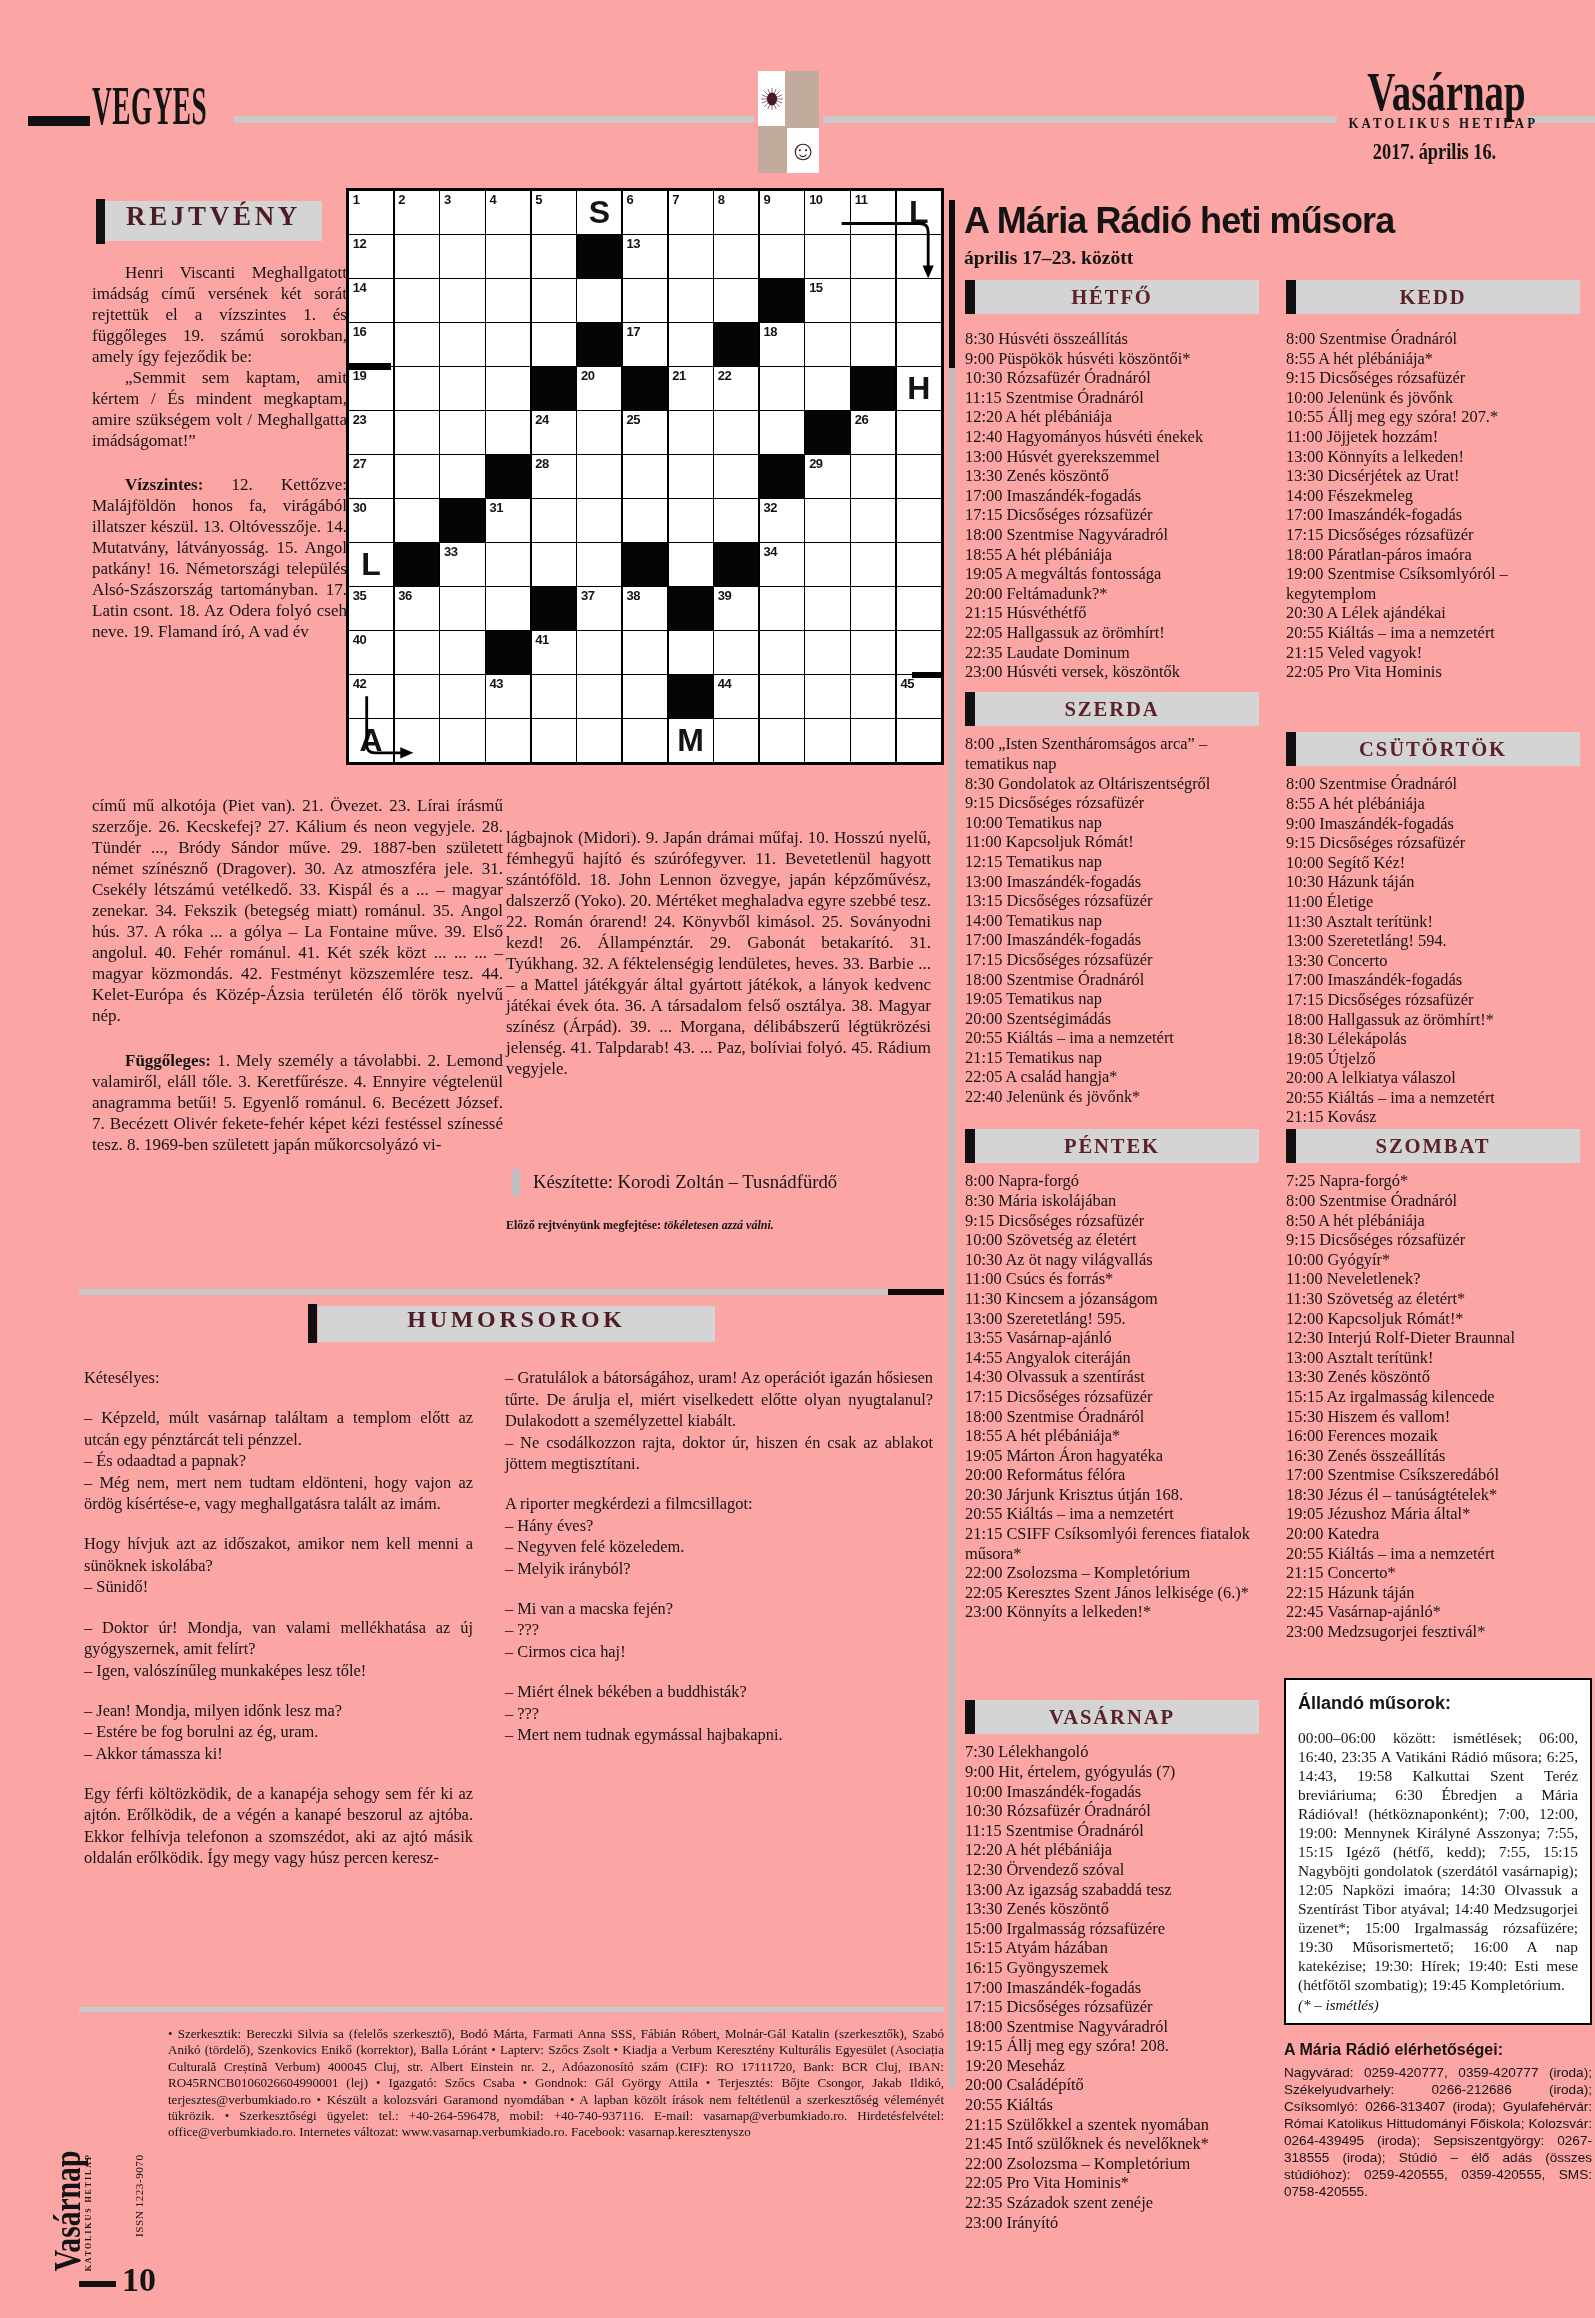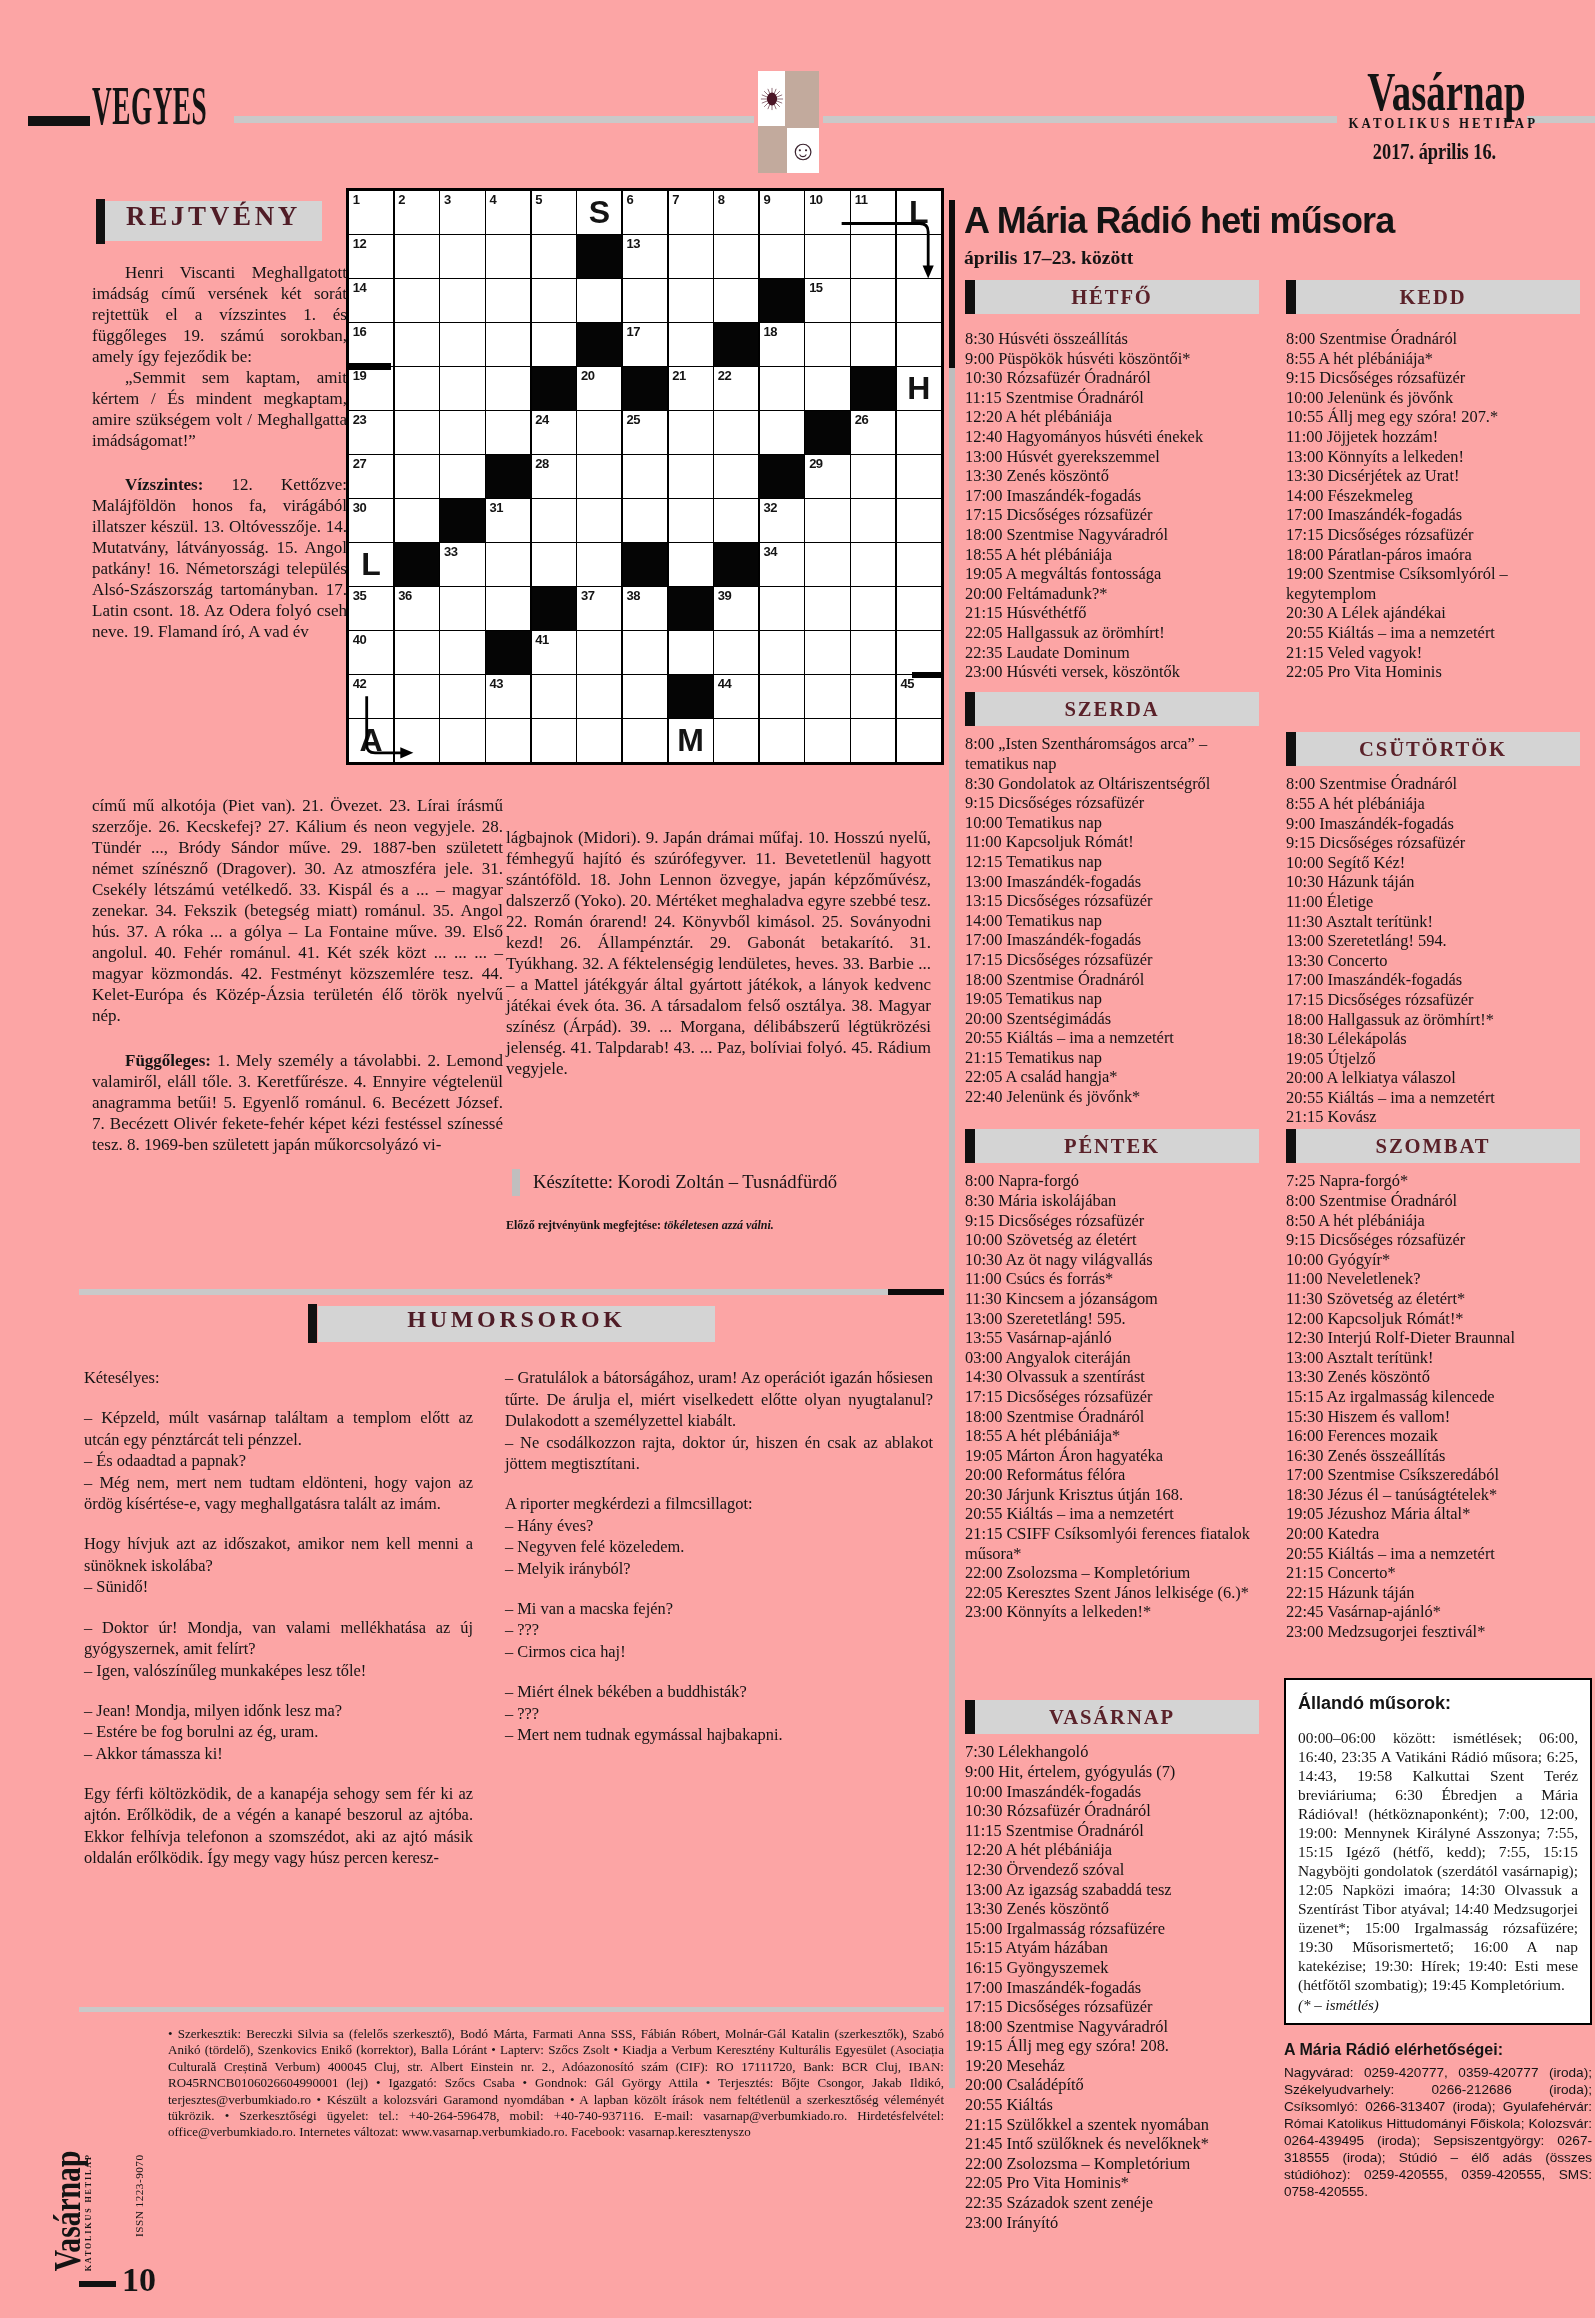--- a/index.html
+++ b/index.html
@@ -586,21 +586,21 @@
     <div class="sched">
         <div class="li">8:00 Napra-forgó</div>
         <div class="li">8:30 Mária iskolájában</div>
         <div class="li">9:15 Dicsőséges rózsafüzér</div>
         <div class="li">10:00 Szövetség az életért</div>
         <div class="li">10:30 Az öt nagy világvallás</div>
         <div class="li">11:00 Csúcs és forrás*</div>
         <div class="li">11:30 Kincsem a józanságom</div>
         <div class="li">13:00 Szeretetláng! 595.</div>
         <div class="li">13:55 Vasárnap-ajánló</div>
-        <div class="li">03:00 Angyalok citeráján</div>
+        <div class="li">14:55 Angyalok citeráján</div>
         <div class="li">14:30 Olvassuk a szentírást</div>
         <div class="li">17:15 Dicsőséges rózsafüzér</div>
         <div class="li">18:00 Szentmise Óradnáról</div>
         <div class="li">18:55 A hét plébániája*</div>
         <div class="li">19:05 Márton Áron hagyatéka</div>
         <div class="li">20:00 Református félóra</div>
         <div class="li">20:30 Járjunk Krisztus útján 168.</div>
         <div class="li">20:55 Kiáltás – ima a nemzetért</div>
         <div class="li">21:15 CSIFF Csíksomlyói ferences fiatalok műsora*</div>
         <div class="li">22:00 Zsolozsma – Kompletórium</div>

